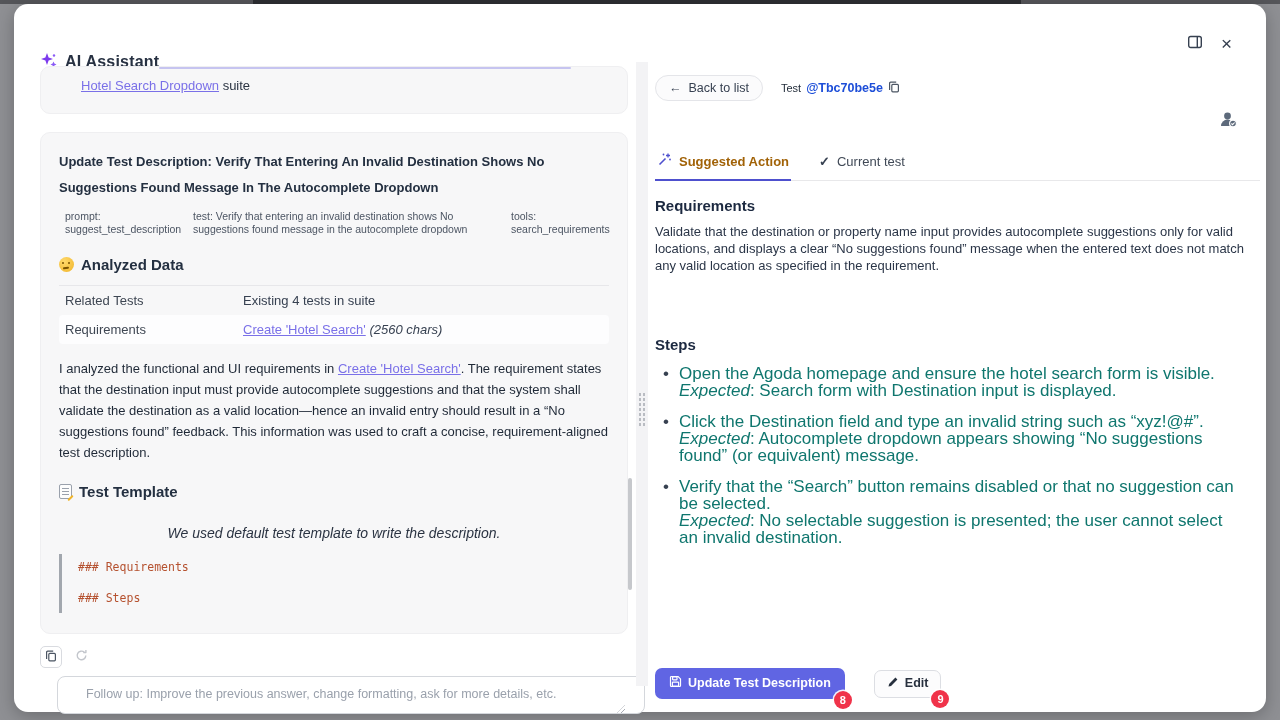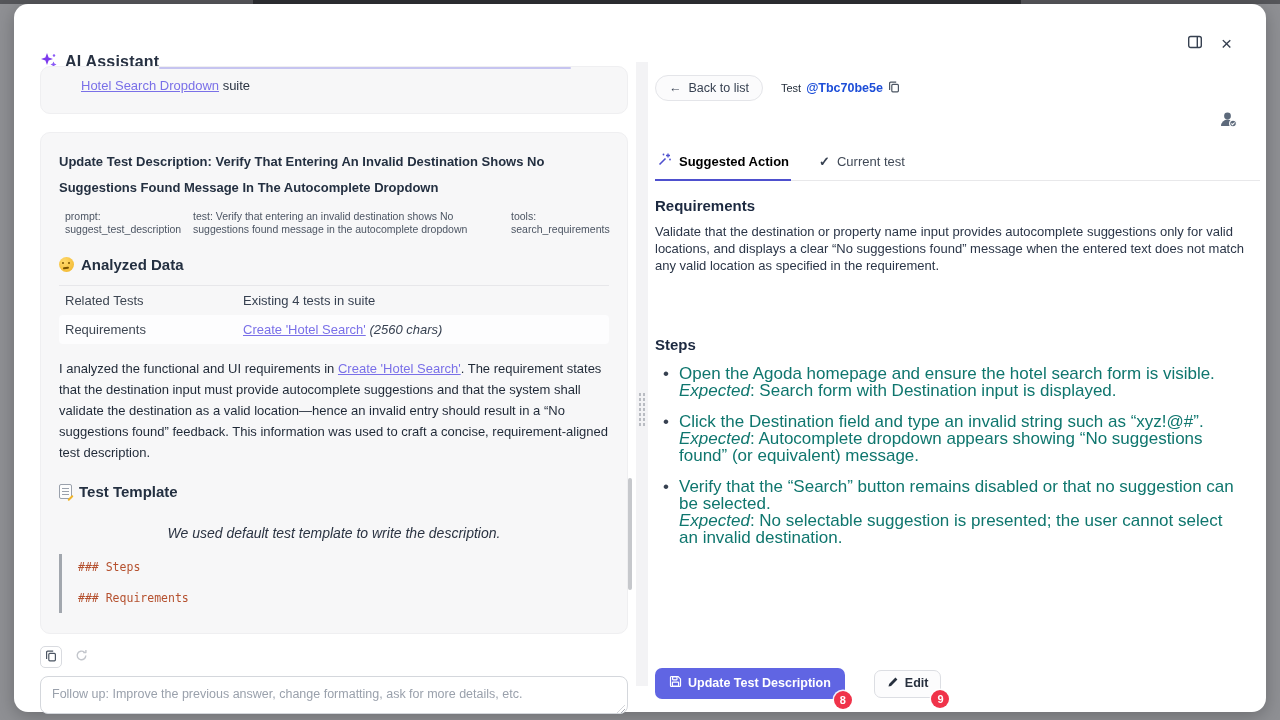--- a/index.html
+++ b/index.html
@@ -66,22 +66,22 @@
   .code-line + .code-line { margin-top:17px; }
 
   .tool-row { margin-top:12px; display:flex; gap:8px; align-items:center; }
   .copy-btn { width:22px; height:22px; border:1px solid #d9dbe0; border-radius:5px; background:#fff;
     display:flex; align-items:center; justify-content:center; cursor:pointer; }
   .refresh-btn { width:22px; height:22px; border:none; background:none; display:flex;
     align-items:center; justify-content:center; cursor:pointer; }
 
   .followup-wrap { position:relative; margin-top:8px; }
   .followup-input { width:588px; height:38px; border:1px solid #d4d7dc; border-radius:8px;
-    padding:10px 11px; font-size:12.5px; color:#374151; resize:none; outline:none;
-    font-family:"Liberation Sans", sans-serif; background:#fff; }
+    padding:10px 28px; font-size:12.5px; color:#374151; resize:none; outline:none;
+    font-family:"Liberation Sans", sans-serif; background:#fff;margin-left:17px; }
   .followup-input::placeholder { color:#9aa1ac; }
   .resize-grip { position:absolute; right:3px; bottom:5px; width:8px; height:8px; pointer-events:none;
     background:repeating-linear-gradient(135deg, transparent 0 2px, #a9adb5 2px 3px); 
     clip-path:polygon(100% 0, 100% 100%, 0 100%); }
 
   .left-actions { margin-top:12px; display:flex; gap:10px; align-items:center; }
   .btn { display:inline-flex; align-items:center; gap:6px; border-radius:7px; font-size:12.5px;
     padding:6px 13px; cursor:pointer; border:1px solid transparent; line-height:1.1;
     font-family:"Liberation Sans", sans-serif; }
   .btn-followup { background:#b7b5f2; color:#ffffff; font-weight:bold; border:none; }
@@ -106,21 +106,21 @@
   .test-id-wrap { display:flex; align-items:center; gap:5px; }
   .test-lbl { font-size:11px; color:#1f2937; }
   .test-id { font-size:12.5px; font-weight:bold; color:#1d4ed8; }
 
   .avatar-icon { position:absolute; right:22px; top:48px; }
 
   .tabs-row { position:absolute; left:7px; right:0; top:86px; display:flex; gap:26px;
     border-bottom:1px solid #e8e8ea; }
   .tab { display:flex; align-items:center; gap:7px; font-size:13px; padding:4px 2px 9px 2px;
     cursor:pointer; background:none; border:none; font-family:"Liberation Sans", sans-serif; }
-  .tab.active { color:#000000; font-weight:bold; border-bottom:2px solid #4e50ce; margin-bottom:-1px; }
+  .tab.active { color:#a16207; font-weight:bold; border-bottom:2px solid #4e50ce; margin-bottom:-1px; }
   .tab.inactive { color:#414a57; }
   .tab-check { font-size:13px; color:#374151; font-weight:bold; }
 
   .rp-content { position:absolute; left:7px; right:16px; top:125px; }
   .rp-h { font-size:15px; font-weight:bold; color:#1c2940; margin-top:10px; }
   .rp-para { margin-top:9px; font-size:13px; line-height:17px; color:#2b3648; }
   .steps-section { margin-top:62px; }
   .steps-list { list-style:none; margin-top:12px; }
   .steps-list li { position:relative; padding-left:24px; font-size:17px; line-height:17px;
     color:#0f766e; margin-bottom:14px; }
@@ -214,22 +214,22 @@
       <p class="analysis-para"><span>I analyzed the functional and UI requirements in </span><a class="plink">Create 'Hotel Search'</a><span>. The requirement states that the destination input must provide autocomplete suggestions and that the system shall validate the destination as a valid location—hence an invalid entry should result in a “No suggestions found” feedback. This information was used to craft a concise, requirement-aligned test description.</span></p>
 
       <div class="section-heading">
         <span class="emoji-memo"></span>
         <span>Test Template</span>
       </div>
 
       <div class="template-note">We used default test template to write the description.</div>
 
       <div class="code-block">
+        <div class="code-line">### Requirements</div>
         <div class="code-line">### Steps</div>
-        <div class="code-line">### Requirements</div>
       </div>
     </div>
 
     <div class="tool-row">
       <button class="copy-btn">
         <span>
           <svg width="12" height="12" viewBox="0 0 12 12" fill="none" stroke="#4b5563" stroke-width="1.2">
             <rect x="3.8" y="3.4" width="6.6" height="7.4" rx="1"></rect>
             <path d="M8.2 1.2 H2.6 a1 1 0 0 0 -1 1 V9"></path>
           </svg>

